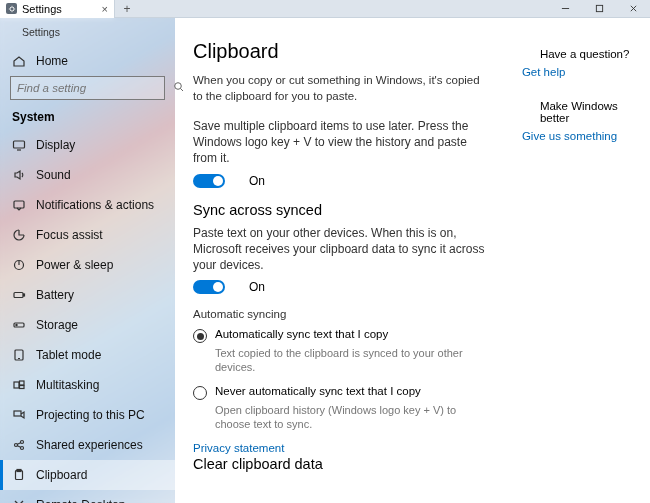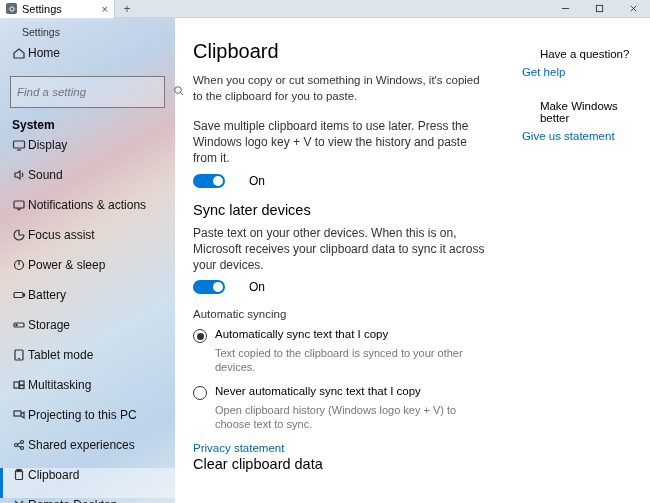--- a/index.html
+++ b/index.html
@@ -15,26 +15,26 @@
 .winbtns { margin-left: auto; display: flex; }
 .winbtn { width: 34px; height: 18px; display: flex; align-items: center; justify-content: center; color: #333; }
 .winbtn svg { width: 9px; height: 9px; }
 
 .appbody { display: flex; height: 485px; }
 
 
 .sidebar { width: 175px; background: linear-gradient(150deg, #d3e0ef 0%, #bed2e7 20%, #dbbfc4 35%, #e4d8d3 45%, #cfe0ee 65%, #bcd3ea 85%, #d9e4f0 100%); position: relative; }
 .sidebar::before { content:""; position:absolute; inset:0; backdrop-filter: blur(2px); }
 .sidebar > * { position: relative; }
-.sbrow { display: flex; align-items: flex-start; height: 30px; padding: 0 12px; gap: 2px; font-size: 12px; color: #111; cursor: default; }
+.sbrow { display: flex; align-items: center; height: 30px; padding: 0 12px; gap: 10px; font-size: 12px; color: #111; cursor: default; }
 .sbrow .icon { width: 14px; height: 14px; display: inline-flex; align-items: center; justify-content: center; }
 .sbrow .icon svg { width: 14px; height: 14px; stroke: #333; fill: none; stroke-width: 1.2; }
 .backrow { height: 28px; padding: 0 12px; display: flex; align-items: center; gap: 10px; font-size: 10.5px; color: #333; }
 .searchwrap { padding: 0 10px 6px 10px; }
-.searchbox { display: flex; align-items: center; height: 32px; border: 1px solid #7a7a7a; background: rgba(255,255,255,0.25); padding: 0 6px; }
+.searchbox { display: flex; align-items: center; height: 24px; border: 1px solid #7a7a7a; background: rgba(255,255,255,0.25); padding: 0 6px; }
 .searchbox input { flex: 1; border: none; background: transparent; font-size: 11.5px; outline: none; font-style: italic; color: #555; }
 .searchbox .sicon { color: #555; }
 .cathdr { padding: 4px 4px 6px 12px; font-size: 12px; font-weight: 600; }
 .active { background: rgba(255,255,255,0.45); }
 .activebar { position: absolute; left: 0; width: 3px; height: 30px; background: #0078d7; }
 
 
 .main { flex: 1; display: flex; padding: 22px 0 0 18px; overflow: hidden; }
 .content { width: 300px; }
 .h1 { font-size: 20px; font-weight: 400; margin-bottom: 10px; }
@@ -250,21 +250,21 @@
     <div class="content">
       <div class="h1">Clipboard</div>
       <div class="desc">When you copy or cut something in Windows, it's copied to the clipboard for you to paste.</div>
 
       <div class="sub">Save multiple clipboard items to use later. Press the Windows logo key + V to view the history and paste from it.</div>
       <div class="toggle">
         <div class="tsw"></div>
         <span>On</span>
       </div>
 
-      <div class="h2">Sync later devices</div>
+      <div class="h2">Sync across synced</div>
       <div class="sub">Paste text on your other devices. When this is on, Microsoft receives your clipboard data to sync it across your devices.</div>
       <div class="toggle">
         <div class="tsw"></div>
         <span>On</span>
       </div>
 
       <div class="section-label">Automatic syncing</div>
       <div class="radio">
         <div class="rcirc sel"></div>
         <div class="rtext">Automatically sync text that I copy</div>
@@ -280,16 +280,16 @@
 
       <div class="h2">Clear clipboard data</div>
       
       
     </div>
 
     <div class="side">
       <div class="q">Have a question?</div>
       <span class="lnk">Get help</span>
       <div class="q">Make Windows better</div>
-      <span class="lnk">Give us statement</span>
+      <span class="lnk">Give us something</span>
     </div>
   </div>
 </div>
 
 </body></html>

